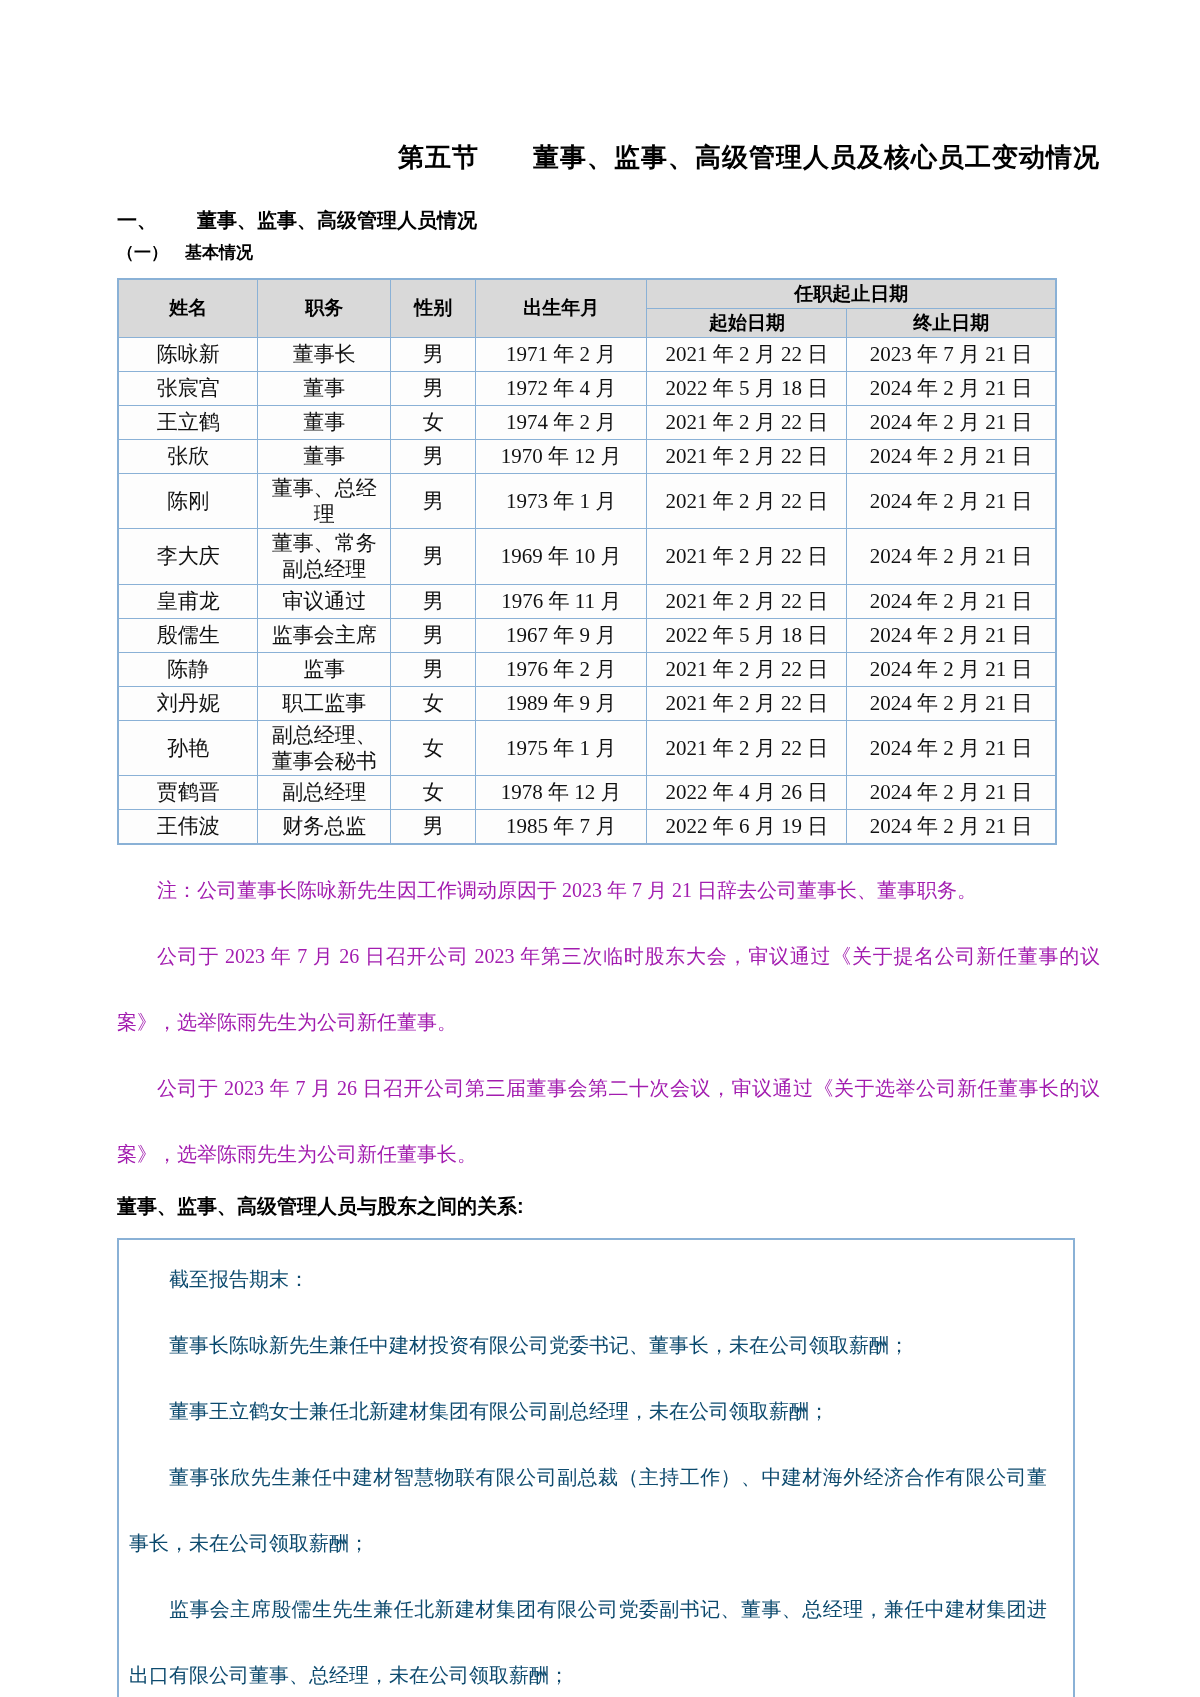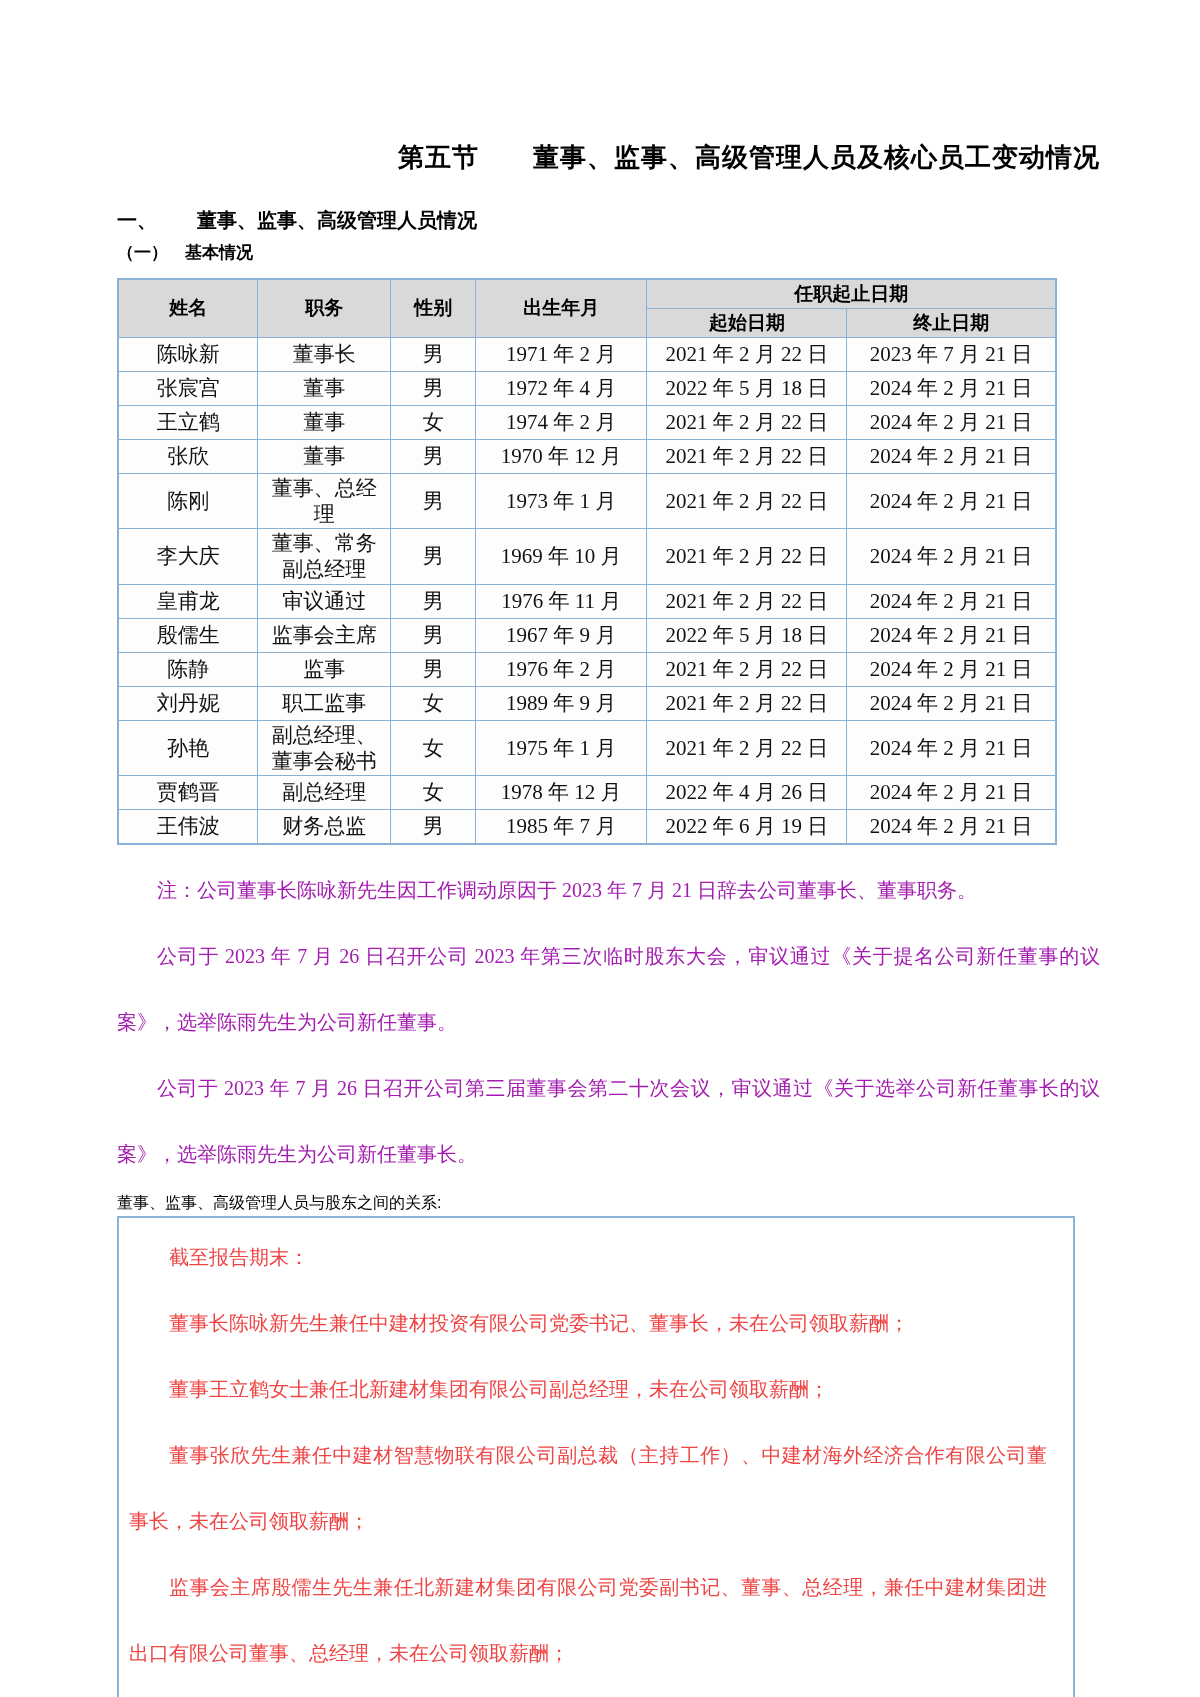--- a/index.html
+++ b/index.html
@@ -68,37 +68,37 @@
   .note, .body-p {
     font-size: 20px;
     line-height: 66px;
     text-align: justify;
     color: #a21caf;
   }
   .note { margin-top: 12px; text-indent: 2em; }
   .body-p { text-indent: 2em; }
   .relations-heading {
     font-family: "Liberation Sans", "DejaVu Sans", sans-serif;
-    font-weight: normal;
-    font-size: 16px;
+    font-weight: bold;
+    font-size: 20px;
     color: #000;
     margin-top: 6px;
-    margin-bottom: 2px;
+    margin-bottom: 18px;
   }
   .relations-box {
     width: 958px;
     border: 2px solid #8ab1d6;
     padding: 6px 26px 22px 10px;
   }
   .relations-box p {
     font-size: 20px;
     line-height: 66px;
     text-indent: 2em;
     text-align: justify;
-    color: #ef4444;
+    color: #0c4a6e;
   }
 </style>
 </head>
 <body>
 
 <div class="page">
 
   <div class="doc-title">第五节　　董事、监事、高级管理人员及核心员工变动情况</div>
 
   <div class="sec-1">一、　　董事、监事、高级管理人员情况</div>

